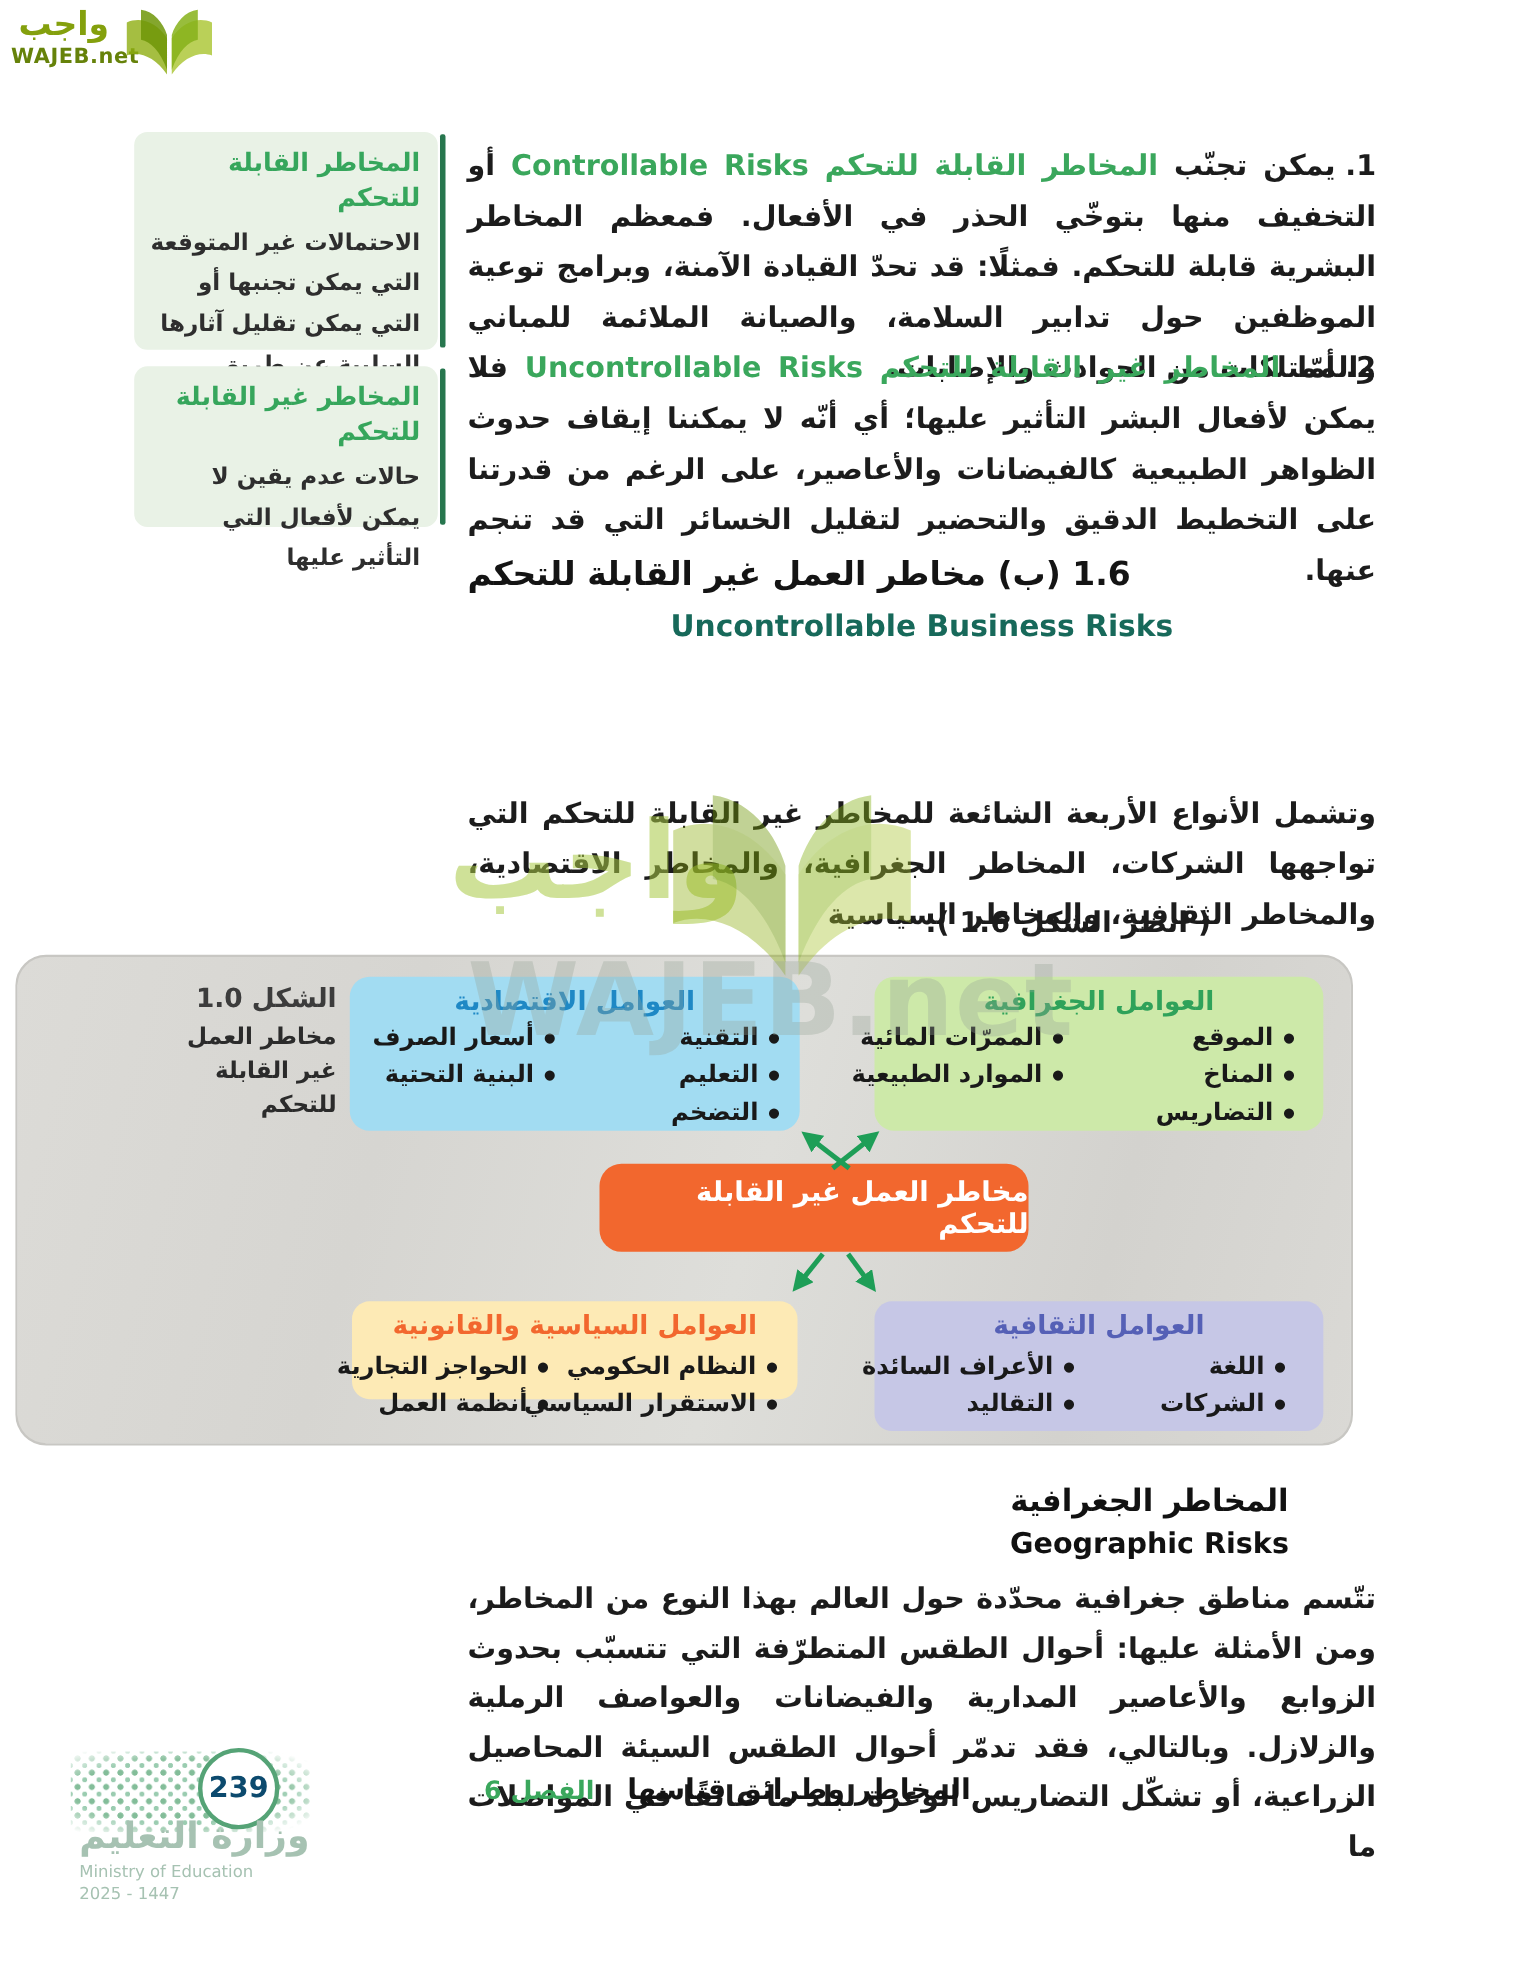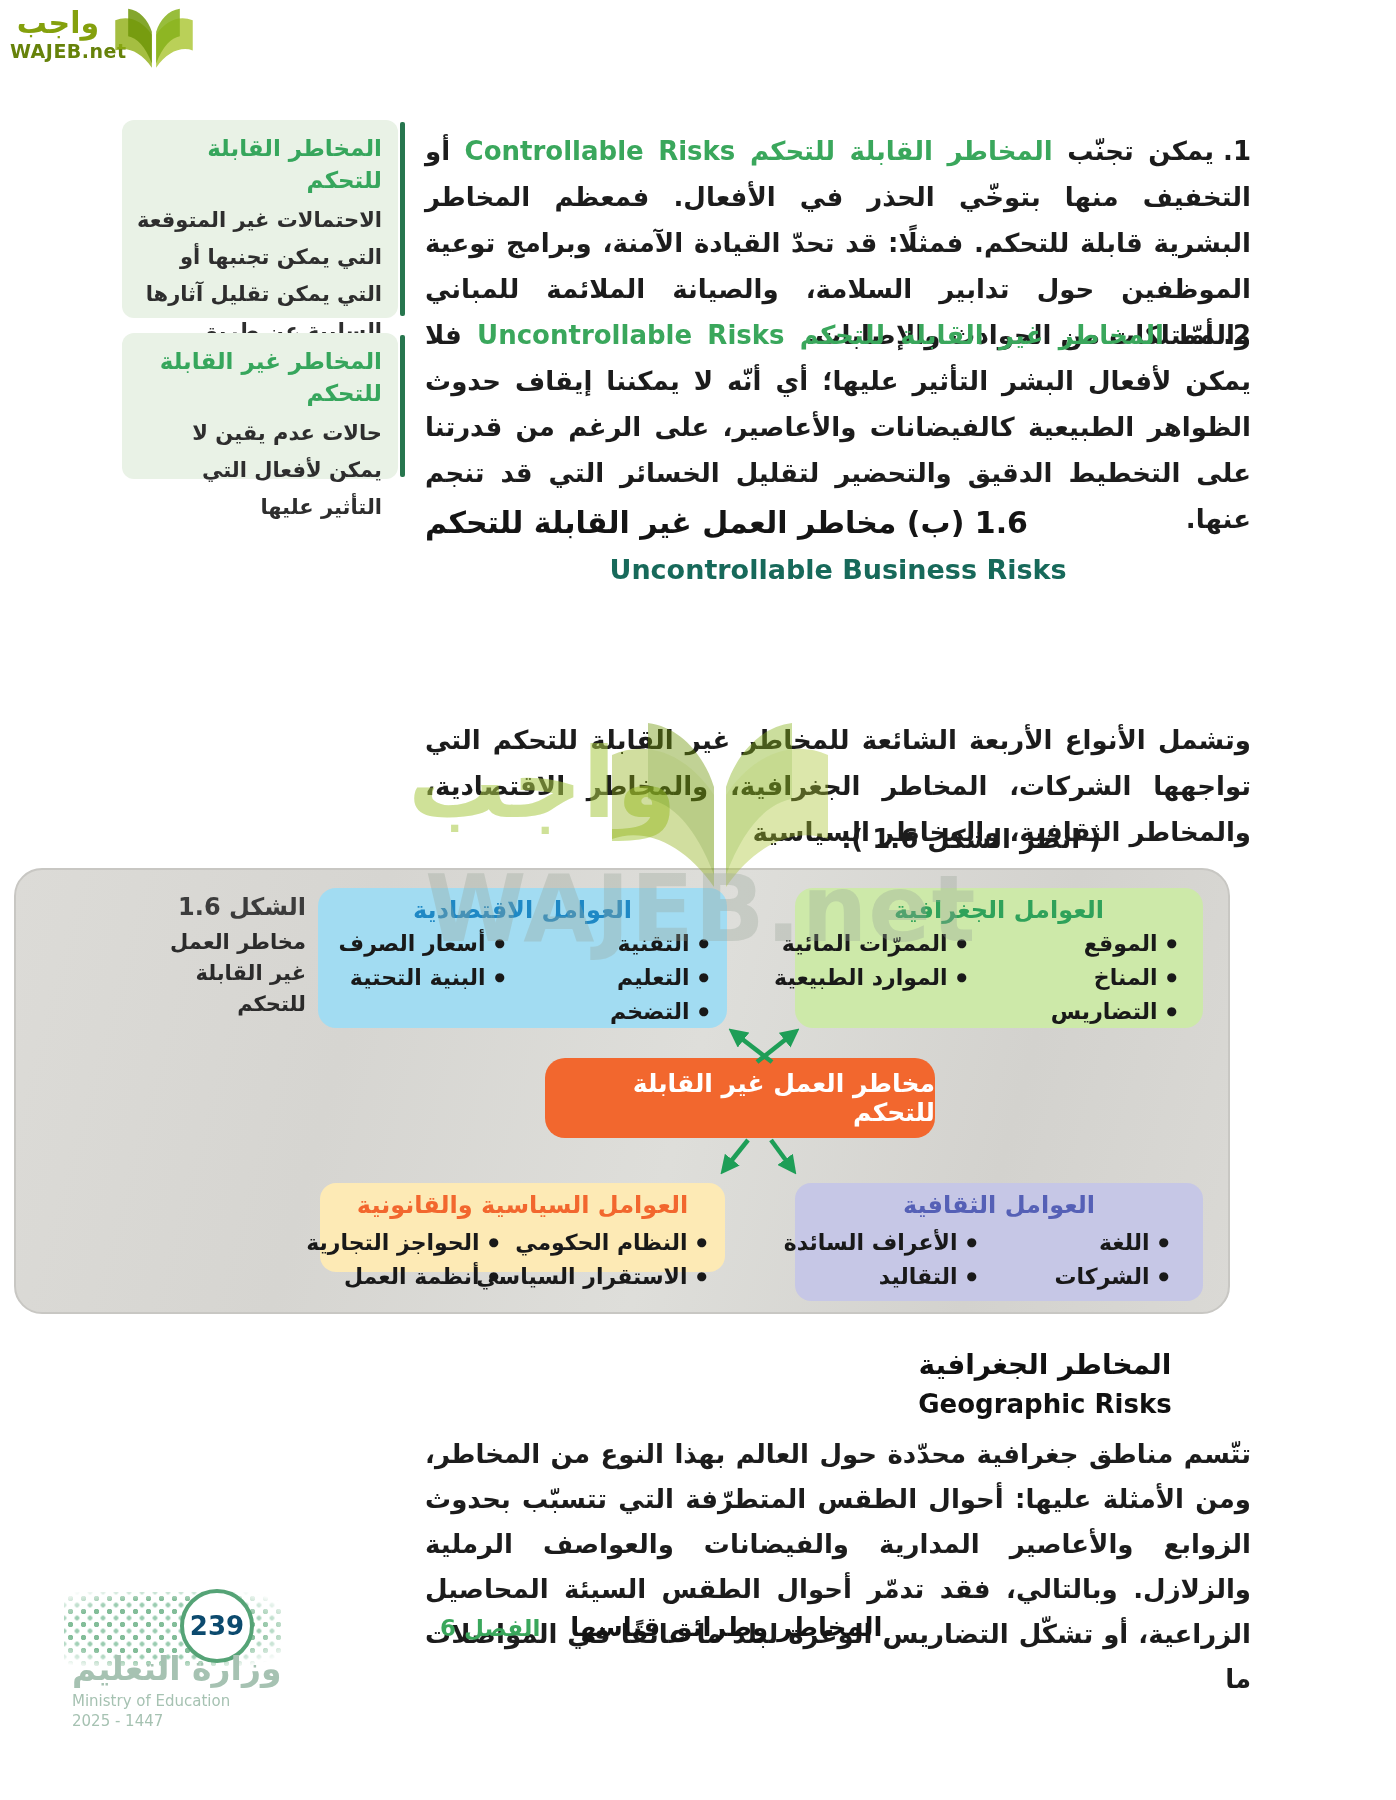--- a/index.html
+++ b/index.html
@@ -136,21 +136,21 @@
 
   <div class="sec-ar" style="top:505px;">1.6 (ب) مخاطر العمل غير القابلة للتحكم</div>
   <div class="sec-en" style="top:554px;">Uncontrollable Business Risks</div>
 
   <div class="para" style="top:717px;">وتشمل الأنواع الأربعة الشائعة للمخاطر غير القابلة للتحكم التي تواجهها الشركات، المخاطر الجغرافية، والمخاطر الاقتصادية، والمخاطر الثقافية، والمخاطر السياسية</div>
   <div class="refline" style="top:824px;">( انظر الشكل 1.6 ).</div>
 
   <div class="figwrap"></div>
 
   <div class="caption">
-    <div class="cap-label">الشكل 1.6</div>
+    <div class="cap-label">الشكل 1.0</div>
     <div class="cap-text">مخاطر العمل غير القابلة للتحكم</div>
   </div>
 
   <div class="fbox fbox-econ">
     <div class="ftitle t-econ">العوامل الاقتصادية</div>
     <div class="fcol econ-r">
         <div class="fitem">
           <span class="fdot">●</span>
           <span>التقنية</span>
         </div>

